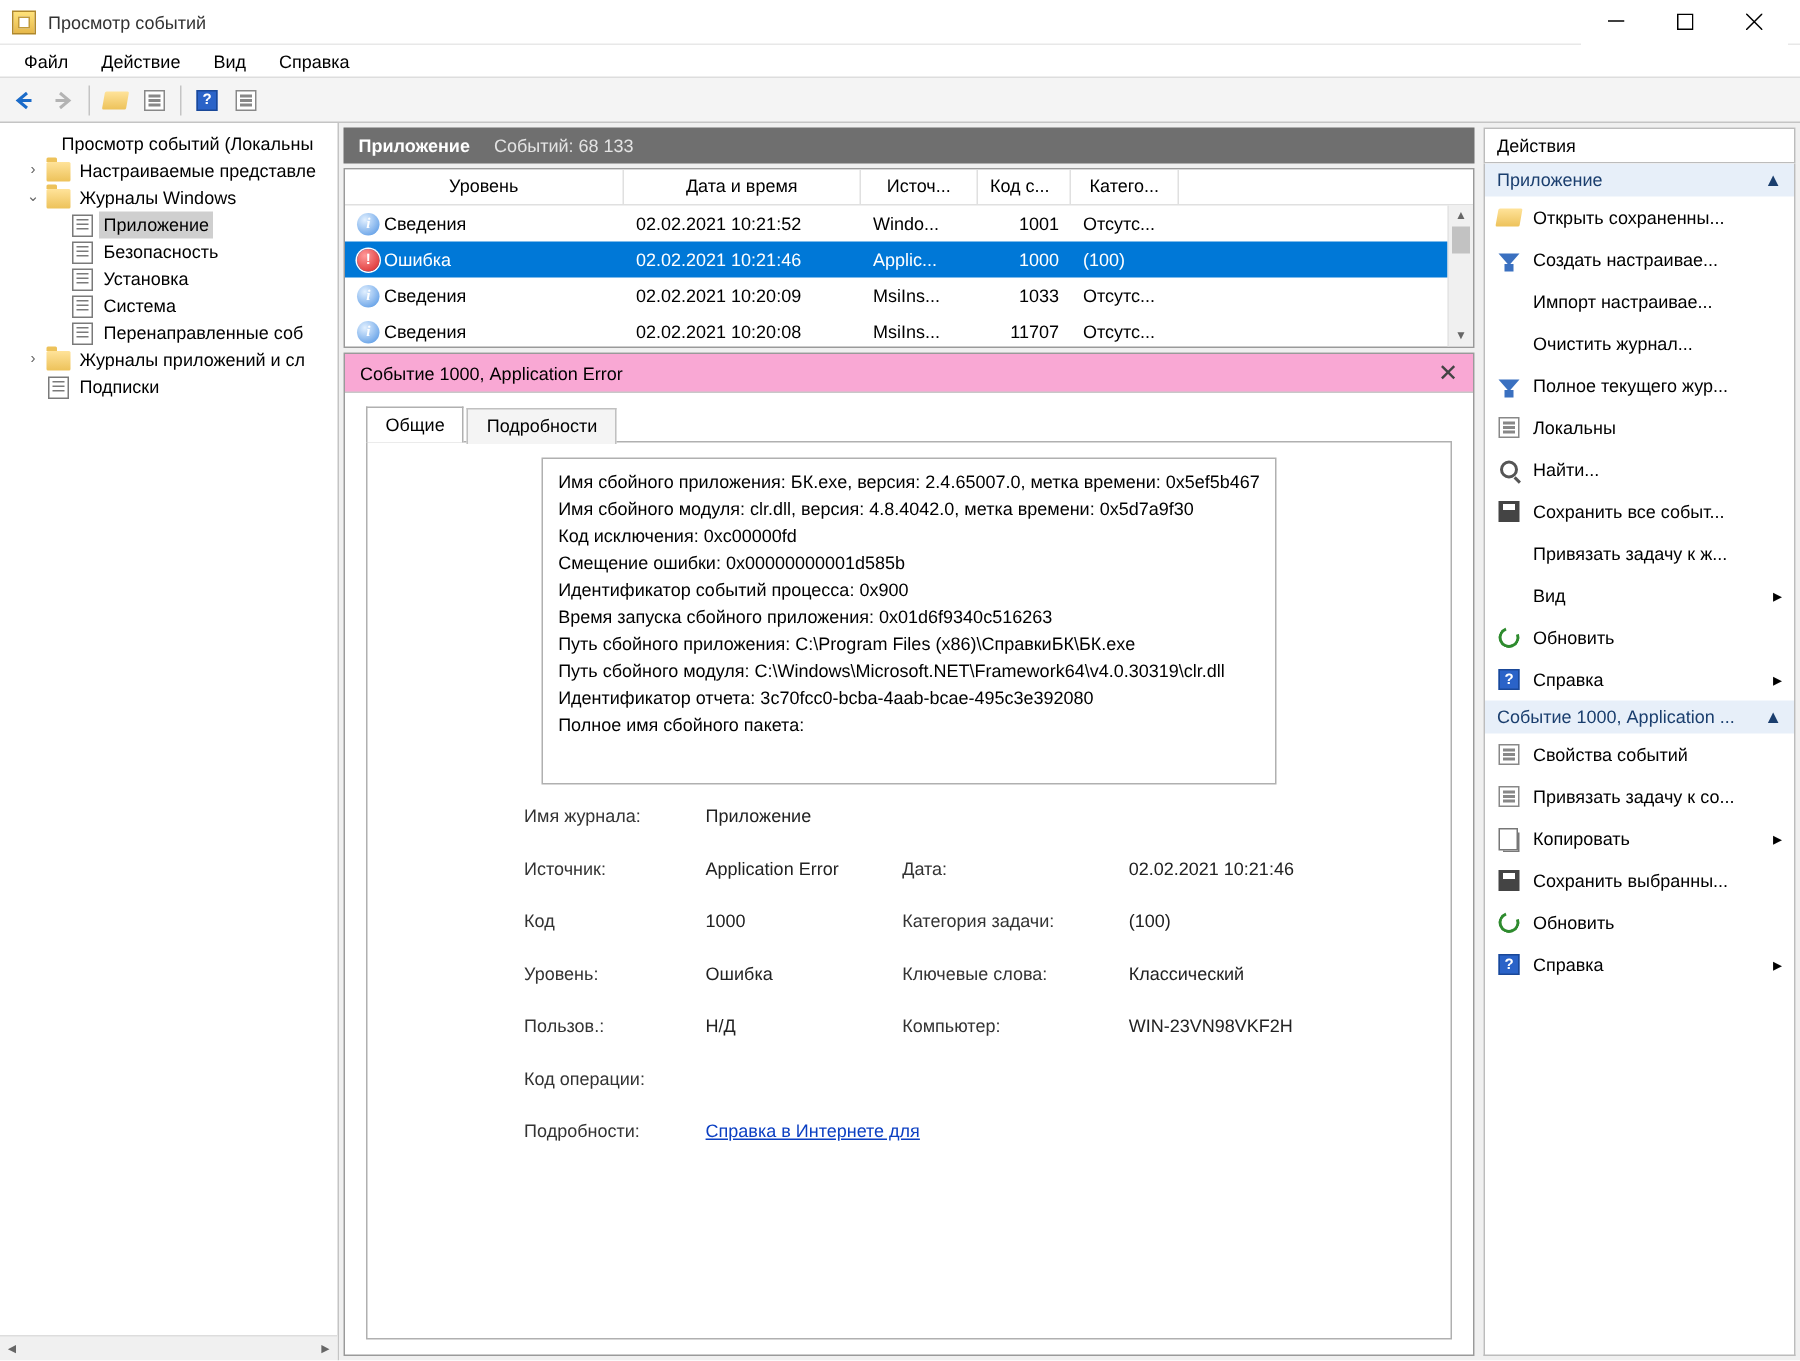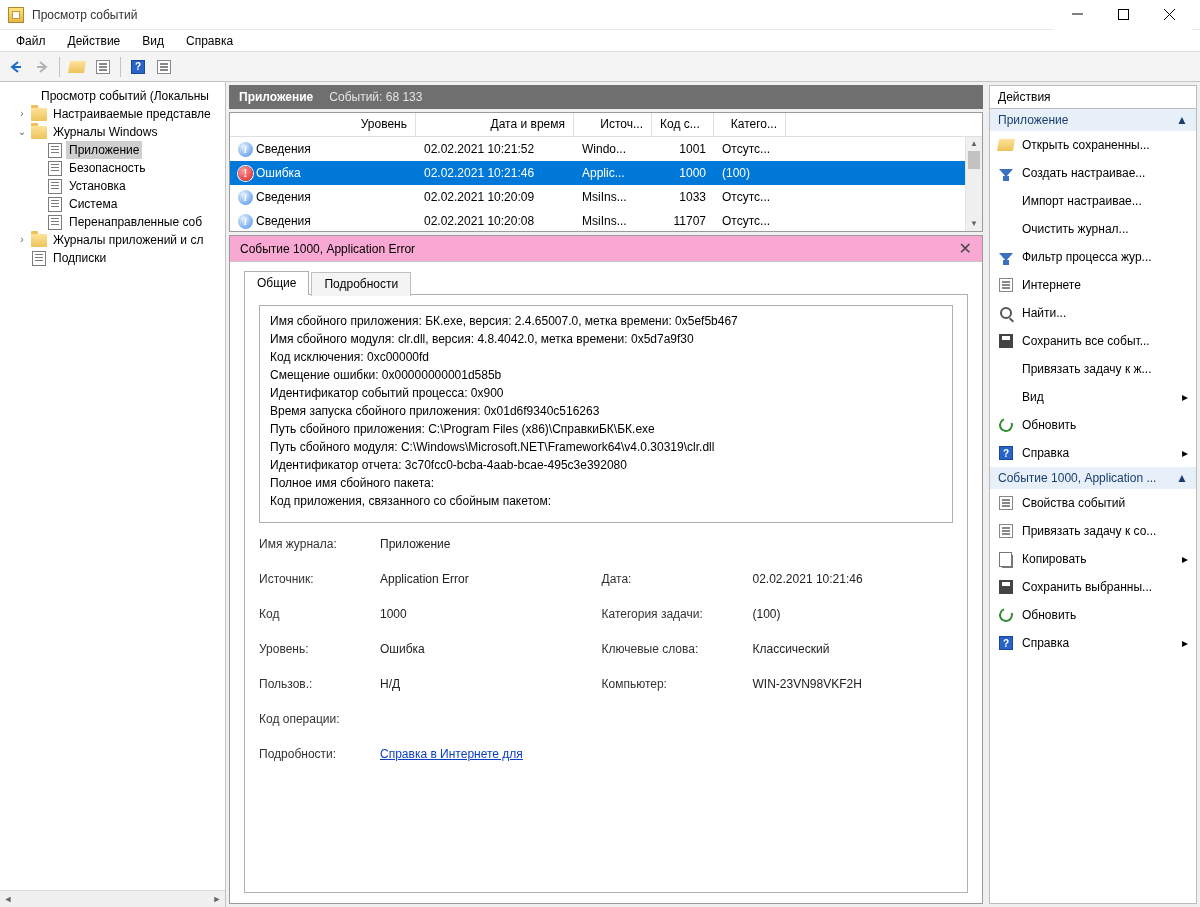--- a/index.html
+++ b/index.html
@@ -39,39 +39,39 @@
   .tree-scroll-x::before{content:"◄";font-size:9px;color:#666;width:16px;text-align:center;}
   .tree-scroll-x::after{content:"►";font-size:9px;color:#666;width:16px;text-align:center;margin-left:auto;}
 
   .center-pane { flex:1; display:flex; flex-direction:column; background:#f0f0f0;padding:3px; gap:3px; min-width:0;}
 
   .dark-hdr { background:#6f6f6f; color:#fff; height:24px; display:flex; align-items:center; padding:0 10px; font-size:12px;}
   .dark-hdr .sub{margin-left:16px; color:#e4e4e4;}
 
   .event-list { border:1px solid #9a9a9a; background:#fff; height:120px; overflow:hidden; position:relative;}
   .ev-head{display:flex; height:24px; background:#fff; border-bottom:1px solid #e0e0e0;}
-  .ev-head .col{padding:4px 8px; font-size:12px; border-right:1px solid #e0e0e0; font-weight:400; text-align:right; overflow:hidden; text-overflow:ellipsis; white-space:nowrap;}
+  .ev-head .col{padding:4px 8px; font-size:12px; border-right:1px solid #e0e0e0; font-weight:400; text-align:center; overflow:hidden; text-overflow:ellipsis; white-space:nowrap;}
   .ev-rows{overflow-y:auto;}
   .ev-row{display:flex; height:24px; align-items:center;}
   .ev-row.sel{background:#0078d7;color:#fff;}
   .ev-row .cell{padding:2px 8px; font-size:12px; overflow:hidden; text-overflow:ellipsis; white-space:nowrap; display:flex; align-items:center; gap:3px;}
   .c-lev{width:186px;} .c-dt{width:158px;} .c-src{width:78px;} .c-code{width:62px;text-align:right;justify-content:flex-end;} .c-cat{width:72px;}
   .ev-head .c-code{text-align:left;}
   .ev-scrollbar{position:absolute;right:0;top:24px;bottom:0;width:17px;background:#f0f0f0;border-left:1px solid #e4e4e4;}
   .ev-scrollbar .thumb{position:absolute;top:14px;left:2px;right:2px;height:18px;background:#c2c2c2;}
   .ev-scrollbar::before{content:"▲";position:absolute;top:0;left:0;right:0;font-size:8px;text-align:center;color:#666;line-height:14px;}
   .ev-scrollbar::after{content:"▼";position:absolute;bottom:0;left:0;right:0;font-size:8px;text-align:center;color:#666;line-height:14px;}
 
   .detail-area{border:1px solid #9a9a9a; background:#fff; flex:1; display:flex; flex-direction:column; min-height:0;}
   .detail-hdr{height:26px;background:#f9a8d4;padding:0 10px;display:flex;align-items:center;font-size:12px;border-bottom:1px solid #c8c8c8;}
   .detail-hdr .cls{margin-left:auto;font-size:16px;cursor:pointer;color:#444;}
   .tabs{display:flex; margin:8px 0 0 14px;}
   .tab{padding:4px 12px 5px; font-size:12px; border:1px solid #b0b0b0; border-bottom:none; background:#fff; margin-right:2px; position:relative; top:1px; z-index:2;}
   .tab.inactive{background:#f4f4f4; top:2px; z-index:0; border-color:#c0c0c0;}
-  .detail-body{margin:0 14px 10px; border:1px solid #b0b0b0; background:#fff; padding:10px 14px; flex:1; min-height:0; display:flex; flex-direction:column;}
+  .detail-body{margin:0 14px 10px; border:1px solid #b0b0b0; background:#fff; padding:10px 14px; flex:1; min-height:0; display:flex; flex-direction:column;align-items:center;}
   .det-box{border:1px solid #b0b0b0; background:#fff; padding:6px 10px; font-size:12px; line-height:18px; height:218px; overflow:auto;}
   .det-grid{margin-top:14px; display:grid; grid-template-columns:100px 1fr 130px 1fr; row-gap:6px; column-gap:8px; font-size:12px; align-items:center;gap:21px;}
   .det-lbl{color:#333;}
   .det-val{color:#222;}
   .det-link{color:#0b3fc2; text-decoration:underline; cursor:pointer;}
 
   .right-pane{width:214px; background:#f0f0f0; padding:3px; display:flex; flex-direction:column;}
   .right-pane .rp-title{background:#fff;border:1px solid #bcbcbc; height:24px; display:flex; align-items:center; padding:0 8px; font-size:12px;}
   .rp-body{border:1px solid #bcbcbc; border-top:none; background:#fff; flex:1; overflow:auto;}
   .rp-section{background:#e7eff9; color:#1a3e6e; padding:4px 8px; font-size:12px; display:flex; align-items:center;}
@@ -315,21 +315,20 @@
             <div>Имя сбойного приложения: БК.exe, версия: 2.4.65007.0, метка времени: 0x5ef5b467</div>
             <div>Имя сбойного модуля: clr.dll, версия: 4.8.4042.0, метка времени: 0x5d7a9f30</div>
             <div>Код исключения: 0xc00000fd</div>
             <div>Смещение ошибки: 0x00000000001d585b</div>
             <div>Идентификатор событий процесса: 0x900</div>
             <div>Время запуска сбойного приложения: 0x01d6f9340c516263</div>
             <div>Путь сбойного приложения: C:\Program Files (x86)\СправкиБК\БК.exe</div>
             <div>Путь сбойного модуля: C:\Windows\Microsoft.NET\Framework64\v4.0.30319\clr.dll</div>
             <div>Идентификатор отчета: 3c70fcc0-bcba-4aab-bcae-495c3e392080</div>
             <div>Полное имя сбойного пакета:</div>
-            <div>Код приложения, связанного со сбойным пакетом:</div>
           </div>
         <div class="det-grid">
           <div class="det-lbl">Имя журнала:</div>
           <div class="det-val" style="grid-column:2/5">Приложение</div>
 
           <div class="det-lbl">Источник:</div>
           <div class="det-val">Application Error</div>
           <div class="det-lbl">Дата:</div>
           <div class="det-val">02.02.2021 10:21:46</div>
 
@@ -382,27 +381,27 @@
           <span>Импорт настраивае...</span>
         </div>
       <div class="rp-item">
           <span class="ric"></span>
           <span>Очистить журнал...</span>
         </div>
       <div class="rp-item">
           <span class="ric">
             <span class="ico-filter"></span>
           </span>
-          <span>Фильтр процесса жур...</span>
+          <span>Полное текущего жур...</span>
         </div>
       <div class="rp-item">
           <span class="ric">
             <span class="ico-prop"></span>
           </span>
-          <span>Интернете</span>
+          <span>Локальны</span>
         </div>
       <div class="rp-item">
           <span class="ric">
             <span class="ico-find"></span>
           </span>
           <span>Найти...</span>
         </div>
       <div class="rp-item">
           <span class="ric">
             <span class="ico-save"></span>

